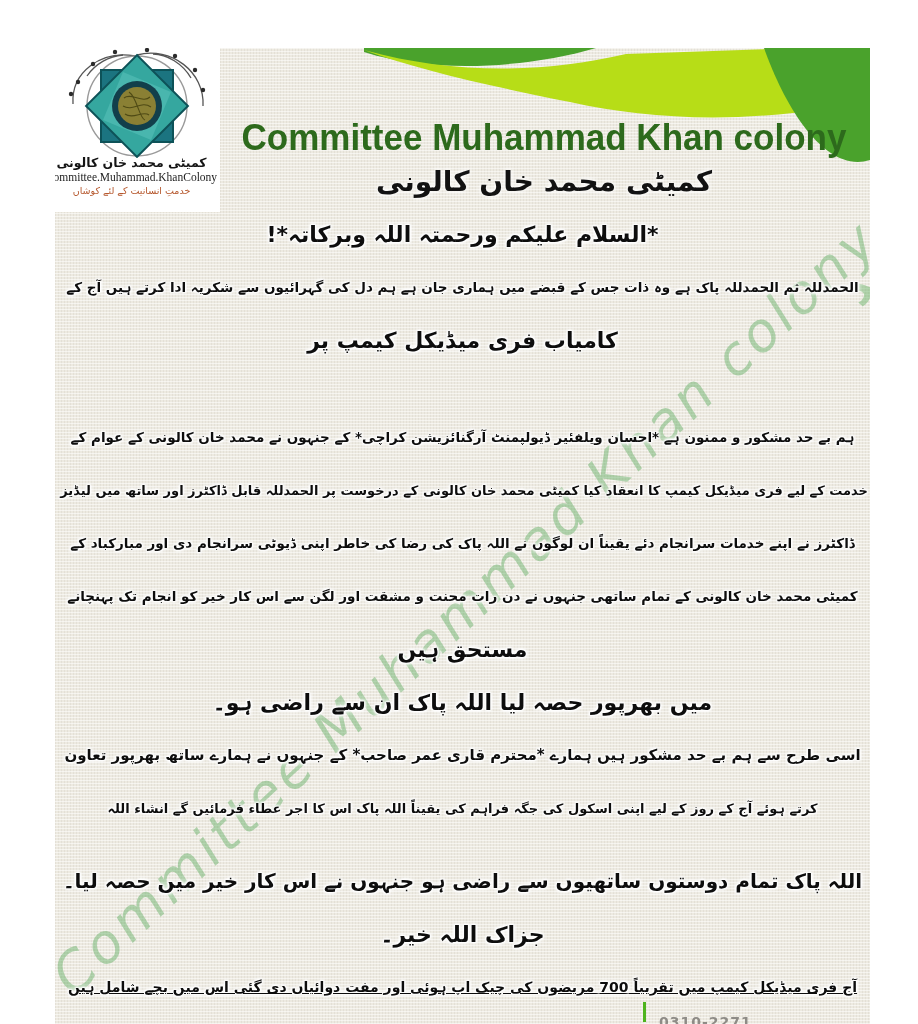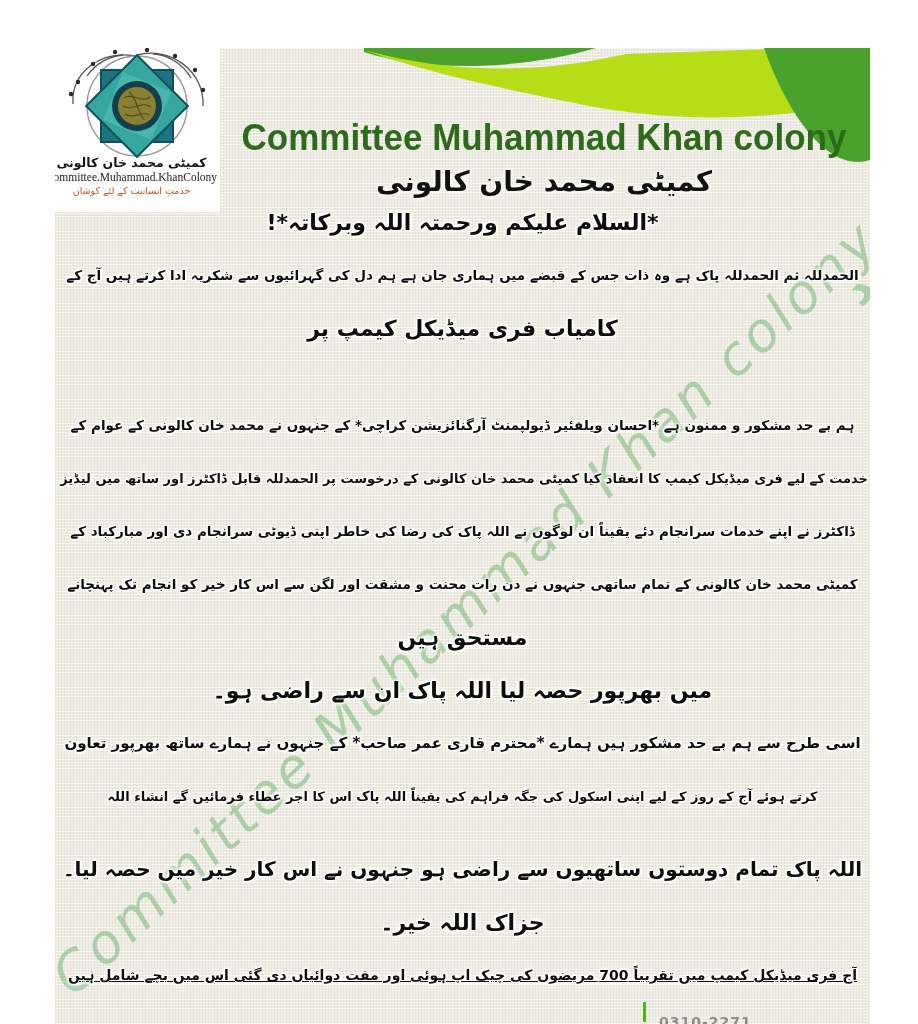--- a/index.html
+++ b/index.html
@@ -35,21 +35,21 @@
 
   
   .logo-box{position:absolute;left:-12px;top:-6px;width:177px;height:170px;background:#ffffff;
             z-index:4;text-align:center;}
   .logo-box svg{display:block;margin:0 auto;}
   .logo-urdu{font-size:12.5px;font-weight:700;color:#151515;direction:rtl;line-height:14px;margin-top:-2px;}
   .logo-en{font-family:"Liberation Serif","DejaVu Serif",serif;font-size:11.5px;color:#222;line-height:14px;}
   .logo-tag{font-size:9.5px;color:#b5562b;direction:rtl;line-height:13px;text-align:center;}
 
   
-  .lines{position:absolute;left:2px;top:148px;width:811px;z-index:3;}
+  .lines{position:absolute;left:2px;top:160px;width:811px;z-index:3;}
   .uline{height:53px;line-height:53px;text-align:center;direction:rtl;white-space:nowrap;
          font-weight:700;font-size:22px;color:#0d0d0d;
          text-shadow:0 0 3px #fff,0 0 5px #fff,0 0 8px #fff,
                      1px 1px 2px #fff,-1px -1px 2px #fff,1px -1px 2px #fff,-1px 1px 2px #fff;}
 
   
   .tick{position:absolute;left:588px;top:954px;width:3px;height:20px;background:#4db31c;z-index:3;}
   .phone{position:absolute;left:604px;top:966px;z-index:3;font-size:14px;font-weight:700;
          color:rgba(125,122,118,.85);letter-spacing:1px;}
 </style>

